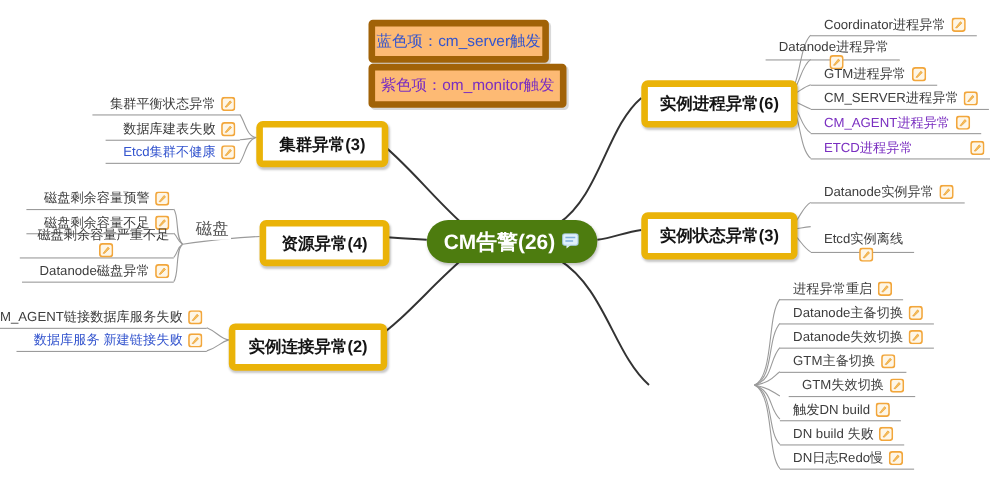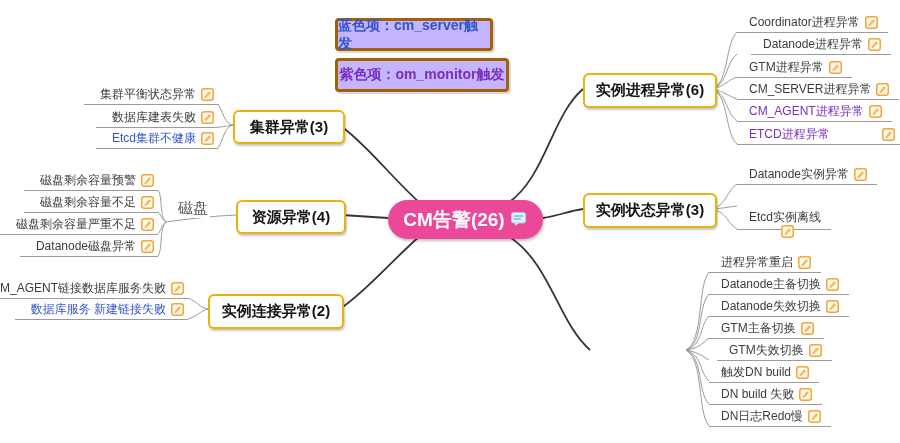--- a/index.html
+++ b/index.html
@@ -7,28 +7,28 @@
          font-family:"Liberation Sans","DejaVu Sans",sans-serif;}
   #wires{position:absolute;left:0;top:0;width:900px;height:443px;}
   .leaf{position:absolute;height:20px;display:flex;align-items:center;white-space:nowrap;
         font-size:12px;color:#3c3c3c;border-bottom:1px solid #9b9b9b;}
   .leaf.l{justify-content:flex-end;padding-left:16px;padding-right:4px;text-align:right;}
   .leaf.r{padding-left:12px;padding-right:10px;}
   .leaf .txt{line-height:16px;}
   .blue{color:#3354CE;}
   .purple{color:#7A2EC0;}
   .note{width:13px;height:13px;margin-left:5px;flex:0 0 auto;}
-  .node{position:absolute;background:#fff;border:2px solid #eab308;border-radius:6px;
+  .node{position:absolute;background:#fff;border:6px solid #eab308;border-radius:6px;
         display:flex;align-items:center;justify-content:center;font-weight:bold;
         font-size:15px;color:#141414;box-shadow:1px 2px 2px rgba(0,0,0,.22);}
-  .root{position:absolute;left:388px;top:200px;width:155px;height:39px;background:#ec4899;
+  .root{position:absolute;left:388px;top:200px;width:155px;height:39px;background:#4d7c0f;
         border-radius:20px;display:flex;align-items:center;justify-content:center;gap:6px;
         color:#fff;font-weight:bold;font-size:19px;box-shadow:1px 2px 3px rgba(0,0,0,.25);}
-  .legend{position:absolute;background:#c4b5fd;border:3px solid #a16207;border-radius:4px;
-        display:flex;align-items:center;justify-content:center;font-weight:bold;font-size:14px;
+  .legend{position:absolute;background:#fdba74;border:6px solid #a16207;border-radius:4px;
+        display:flex;align-items:center;justify-content:center;font-weight:normal;font-size:14px;
         box-shadow:2px 2px 0 rgba(0,0,0,.15);}
   .edge-label{position:absolute;left:176px;top:199px;font-size:15px;color:#555;background:#fff;padding:0 2px;}
   .hiddendefs{position:absolute;width:0;height:0;overflow:hidden;}
 </style>
 </head>
 <body>
 
 <div id="stage">
 
   <svg class="hiddendefs" aria-hidden="true">
@@ -139,21 +139,21 @@
       <svg class="note">
         <use href="#noteicon"></use>
       </svg>
     </div>
   <div class="leaf l" style="right:742px;top:192px;">
       <span class="txt">磁盘剩余容量不足</span>
       <svg class="note">
         <use href="#noteicon"></use>
       </svg>
     </div>
-  <div class="leaf l" style="right:742px;top:214px;">
+  <div class="leaf l" style="right:742px;top:214px;flex-direction:column;">
       <span class="txt">磁盘剩余容量严重不足</span>
       <svg class="note">
         <use href="#noteicon"></use>
       </svg>
     </div>
   <div class="leaf l" style="right:742px;top:236px;">
       <span class="txt">Datanode磁盘异常</span>
       <svg class="note">
         <use href="#noteicon"></use>
       </svg>
@@ -171,21 +171,21 @@
         <use href="#noteicon"></use>
       </svg>
     </div>
 
   <div class="leaf r" style="left:737px;top:12px;">
       <span class="txt">Coordinator进程异常</span>
       <svg class="note">
         <use href="#noteicon"></use>
       </svg>
     </div>
-  <div class="leaf r" style="left:751px;top:34px;">
+  <div class="leaf r" style="left:696px;top:34px;flex-direction:column;">
       <span class="txt">Datanode进程异常</span>
       <svg class="note">
         <use href="#noteicon"></use>
       </svg>
     </div>
   <div class="leaf r" style="left:737px;top:57px;">
       <span class="txt">GTM进程异常</span>
       <svg class="note">
         <use href="#noteicon"></use>
       </svg>

